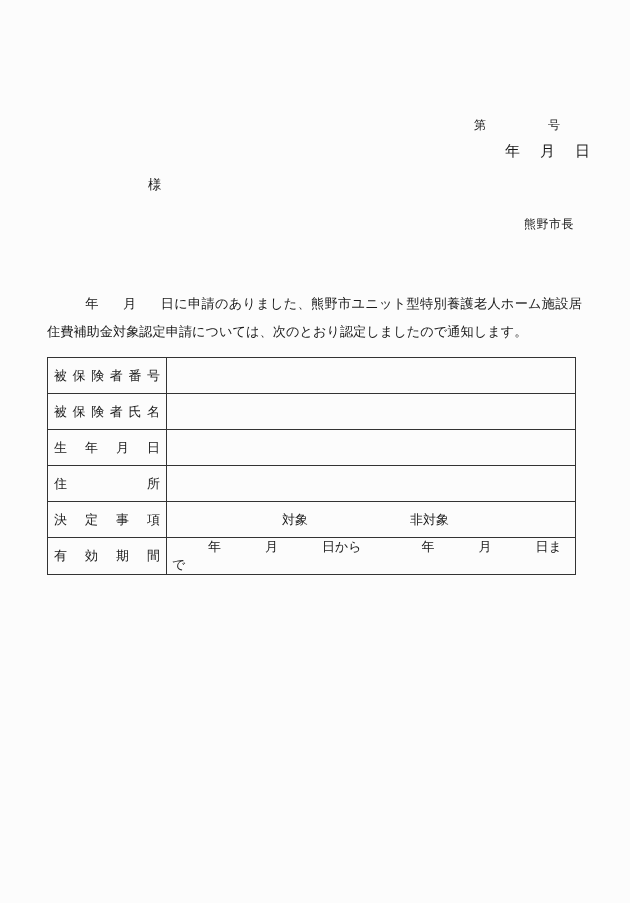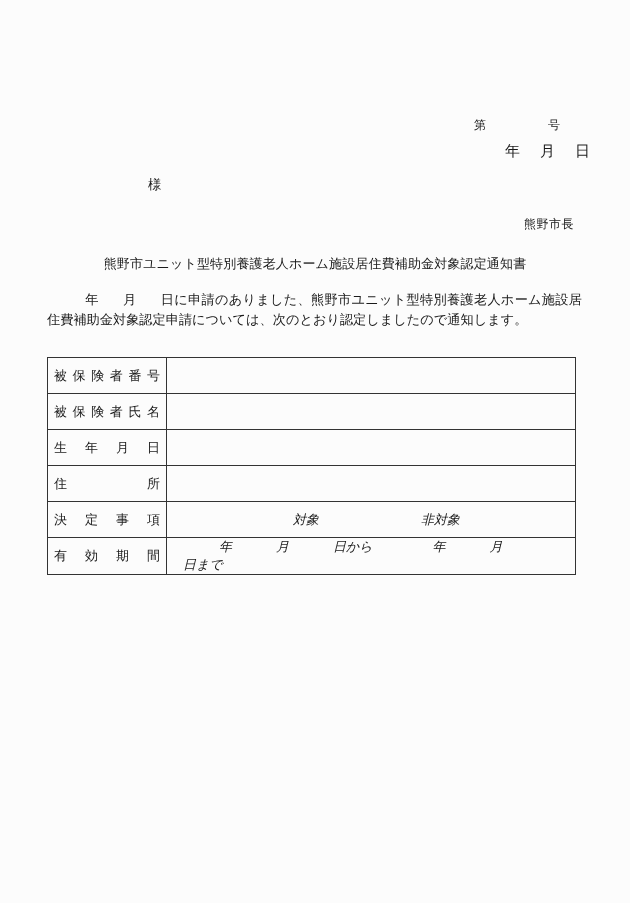--- a/index.html
+++ b/index.html
@@ -84,21 +84,21 @@
     letter-spacing: 0.15px;
   }
 
   
   .body-text {
     position: absolute;
     left: 47px;
     top: 290px;
     width: 535px;
     font-size: 13.2px;
-    line-height: 20px;
+    line-height: 28px;
     text-align: justify;
     text-justify: inter-ideograph;
   }
   .body-text .indent {
     display: inline-block;
     width: 38px;
   }
   .body-text .dgap {
     display: inline-block;
     width: 24px;
@@ -126,22 +126,21 @@
   }
   .label-inner {
     display: flex;
     justify-content: space-between;
     width: 100%;
   }
   .label-inner span {
     display: inline-block;
   }
   .form-table td.value {
-    padding: 0 16px;
-    font-style: italic;
+    padding: 0 5px;
   }
 
   .decision-row .opt-a {
     display: inline-block;
     margin-left: 110px;
   }
   .decision-row .opt-b {
     display: inline-block;
     margin-left: 102px;
   }
@@ -176,21 +175,20 @@
   </div>
 
   <div class="doc-date">
     <span>年</span><span class="g"></span><span>月</span><span class="g"></span><span>日</span>
   </div>
 
   <div class="addressee">様</div>
 
   <div class="issuer">熊野市長</div>
 
-  <div class="doc-title">熊野市ユニット型特別養護老人ホーム施設居住費補助金対象認定通知書</div>
 
   <div class="body-text">
     <span class="indent"></span><span>年</span><span class="dgap"></span><span>月</span><span class="dgap"></span><span>日に申請のありました、熊野市ユニット型特別養護老人ホーム施設居住費補助</span><span>金対象認定申請については、次のとおり認定しましたので通知します。</span>
   </div>
 
   <table class="form-table">
     <tbody>
       <tr>
         <td class="label">
           <span class="label-inner">

